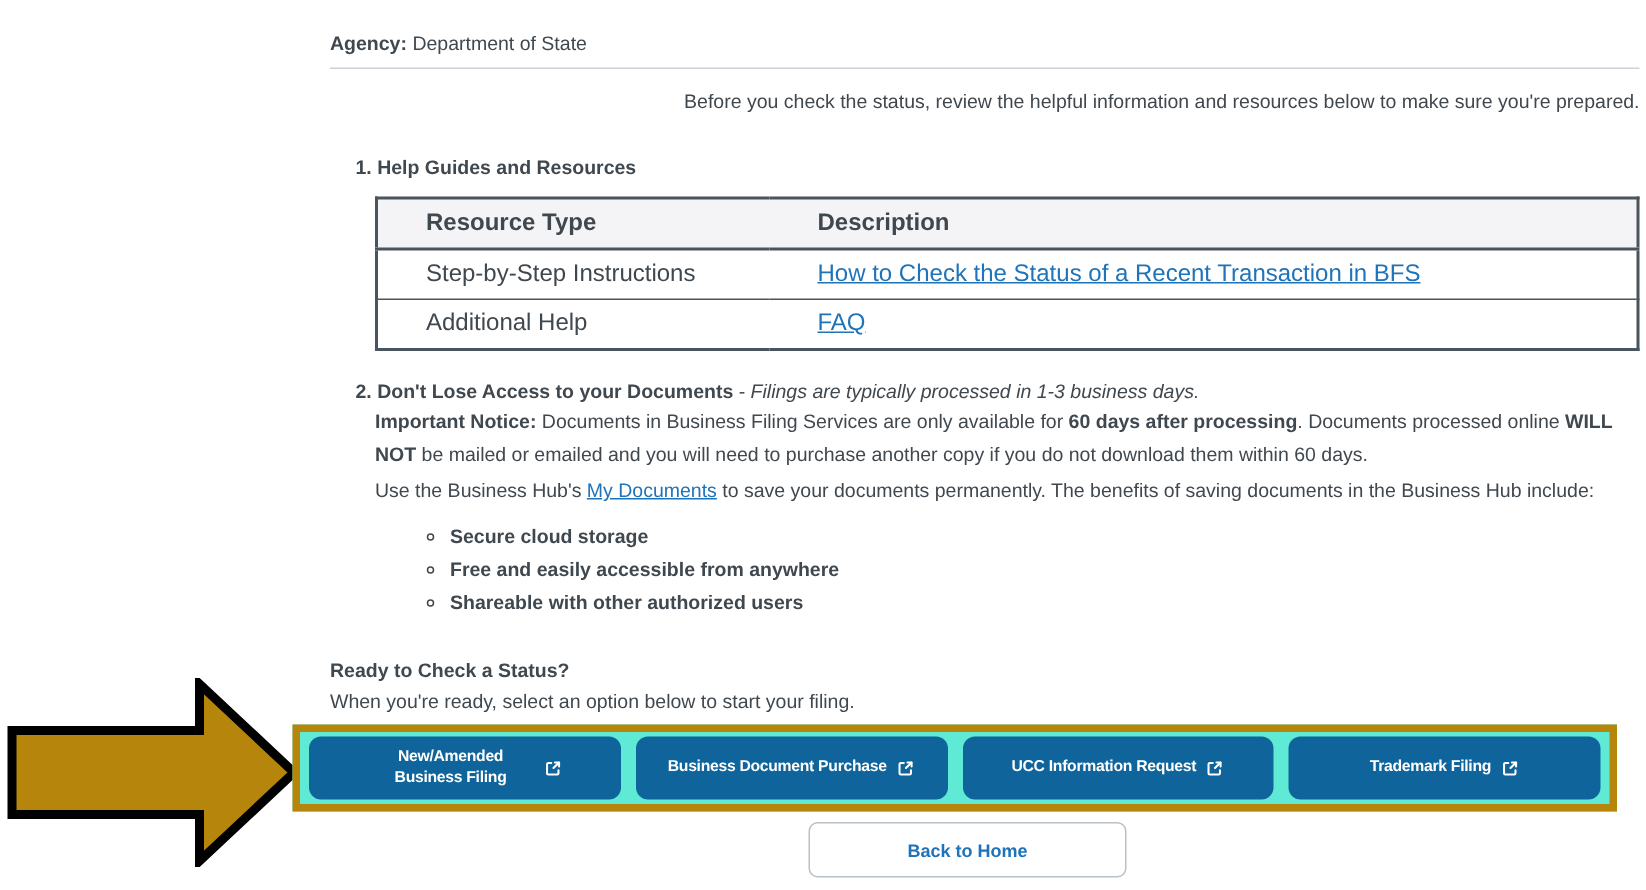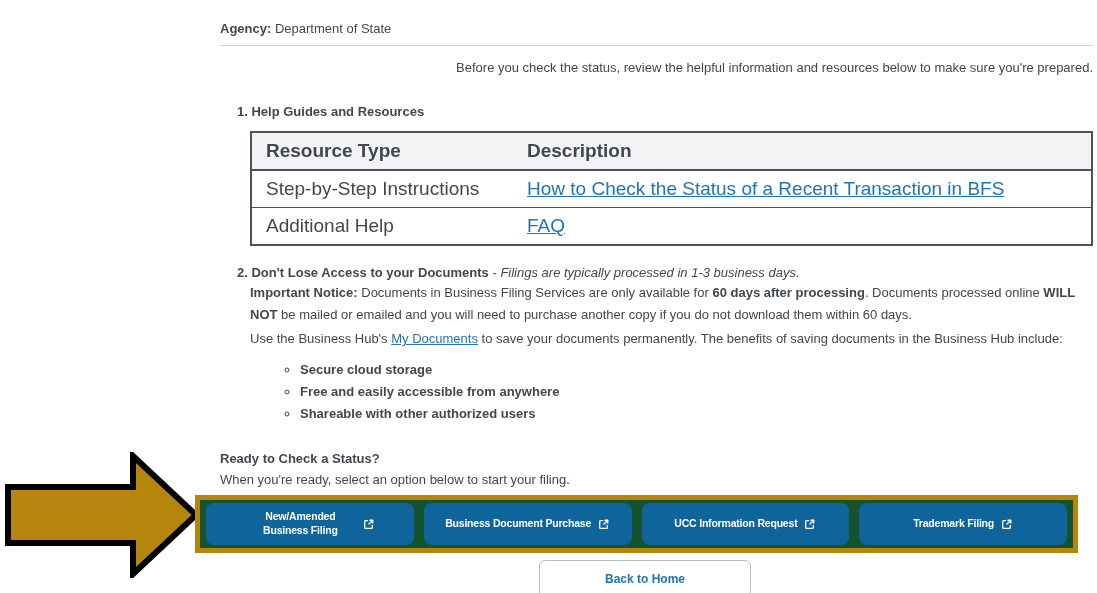--- a/index.html
+++ b/index.html
@@ -22,21 +22,21 @@
 
   .intro { margin-top: 15px; line-height: 14px; text-align: right; }
 
   .section-title { margin-top: 30px; margin-left: 17px; line-height: 14px; font-weight: bold; }
 
   .resource-table {
     margin-top: 12px; margin-left: 30px; width: 843px;
     border-collapse: collapse;
     border: 2px solid var(--table-border, #4a545e);
   }
-  .resource-table th, .resource-table td { text-align: left; padding: 7px 14px; font-size: 19px; }
+  .resource-table th, .resource-table td { text-align: left; padding: 7px 32px; font-size: 16px; }
   .resource-table th {
     background: var(--table-header-bg, #f4f4f6);
     border-bottom: 2px solid var(--table-border, #4a545e);
     font-weight: bold;
   }
   .resource-table td { border-bottom: 1px solid var(--table-border, #4a545e); }
   .resource-table th:first-child, .resource-table td:first-child { width: 262px; }
 
   a.link { color: var(--link, #1f73b8); text-decoration: underline; cursor: pointer; }
 
@@ -49,21 +49,21 @@
 
   .benefits { margin-top: 9px; margin-left: 30px; padding-left: 50px; list-style-type: circle; }
   .benefits li { line-height: 22px; font-weight: bold; }
 
   .ready-title { margin-top: 27px; font-weight: bold; line-height: 14px; }
   .ready-sub { margin-top: 7px; line-height: 14px; }
 
   .highlight-box {
     margin-top: 8px; margin-left: -25px; width: 883px; height: 58px;
     border: 5px solid var(--highlight, #b5860b);
-    background: #14532d;
+    background: #5eead4;
     padding: 3px 6px;
     display: flex; align-items: center; gap: 10px;
   }
   .filing-btn {
     flex: 1 1 0; height: 42px; min-width: 0;
     background: var(--button-bg, #0f649b);
     color: var(--button-text, #fff);
     border: none; border-radius: 8px;
     font-family: "Liberation Sans", sans-serif;
     font-weight: bold; font-size: 10.5px; letter-spacing: -0.2px; line-height: 1.3;

